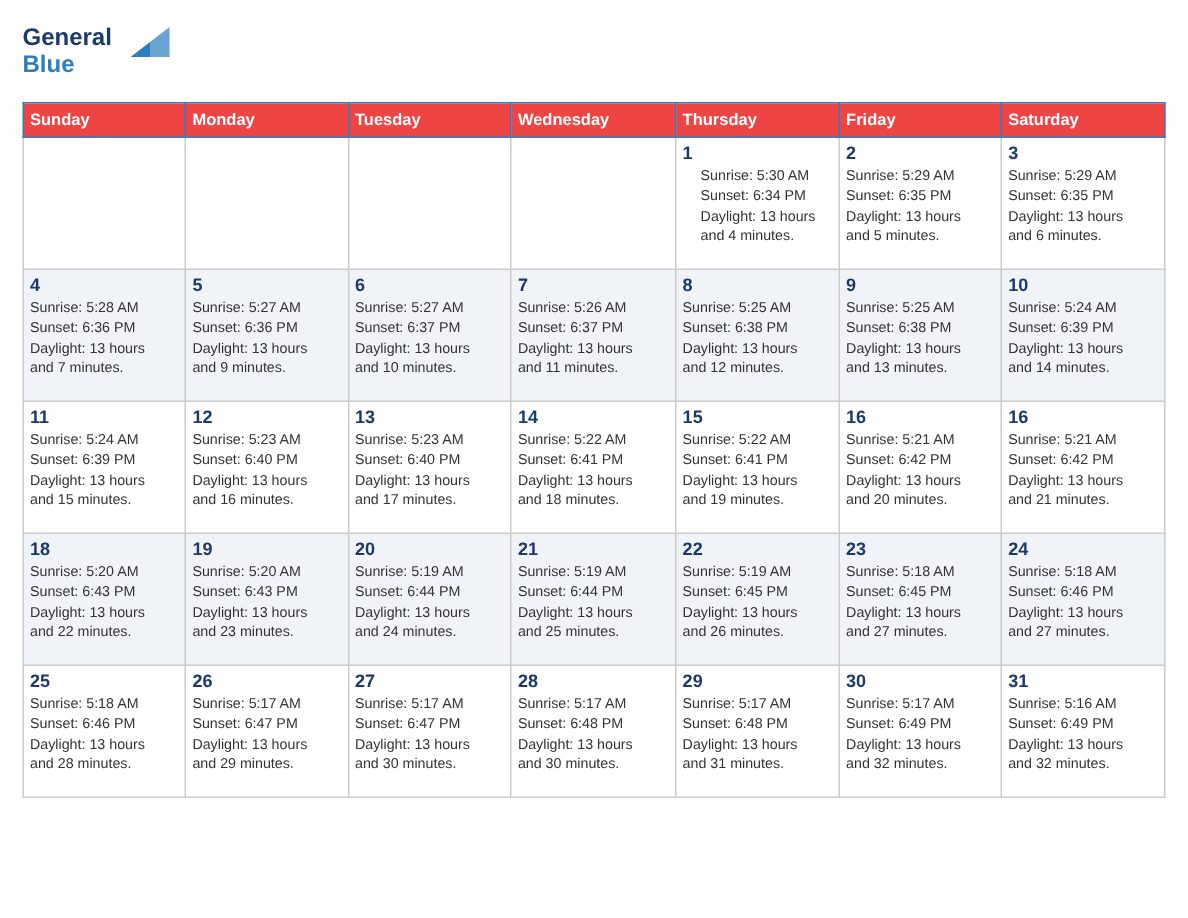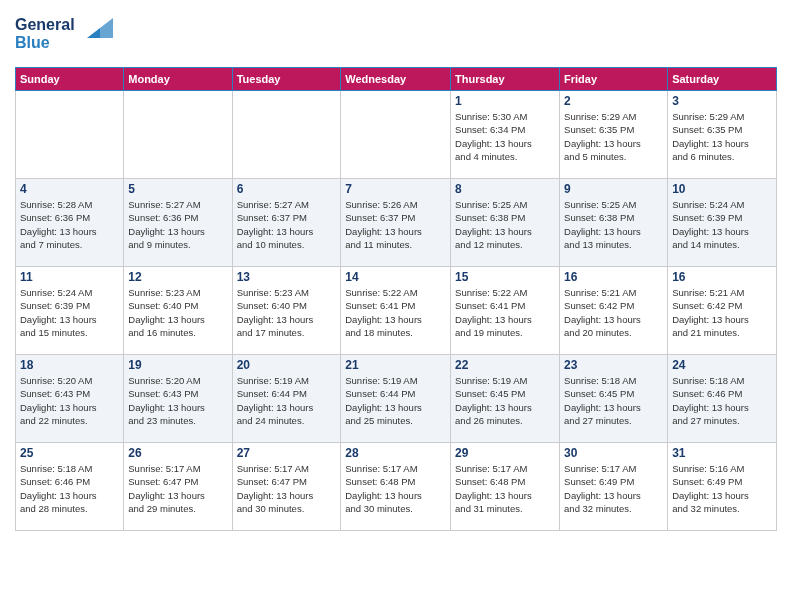--- a/index.html
+++ b/index.html
@@ -36,21 +36,21 @@
     .subtitle {
       font-size: 13px;
       color: #444;
     }
     .calendar {
       width: 100%;
       border-collapse: collapse;
       font-size: 10px;
     }
     .calendar th {
-      background: #be185d;
+      background: #ef4444;
       color: white;
       padding: 5px 4px;
       text-align: left;
       font-size: 11px;
       font-weight: bold;
       border: 1px solid #2a7fc1;
     }
     .calendar td {
       border: 1px solid #ccc;
       vertical-align: top;
@@ -113,21 +113,21 @@
         </tr>
     </thead>
     <tbody id="calendar-body">
     <tr>
           <td class="empty-cell"></td>
           <td class="empty-cell"></td>
           <td class="empty-cell"></td>
           <td class="empty-cell"></td>
           <td>
             <div class="day-num">1</div>
-            <div class="day-info" style="white-space: pre-line;">Sunrise: 5:30 AM
+            <div class="day-info" style="white-space: pre-line; margin-left: 12px;">Sunrise: 5:30 AM
 Sunset: 6:34 PM
 Daylight: 13 hours
 and 4 minutes.</div>
           </td>
           <td>
             <div class="day-num">2</div>
             <div class="day-info" style="white-space: pre-line;">Sunrise: 5:29 AM
 Sunset: 6:35 PM
 Daylight: 13 hours
 and 5 minutes.</div>

